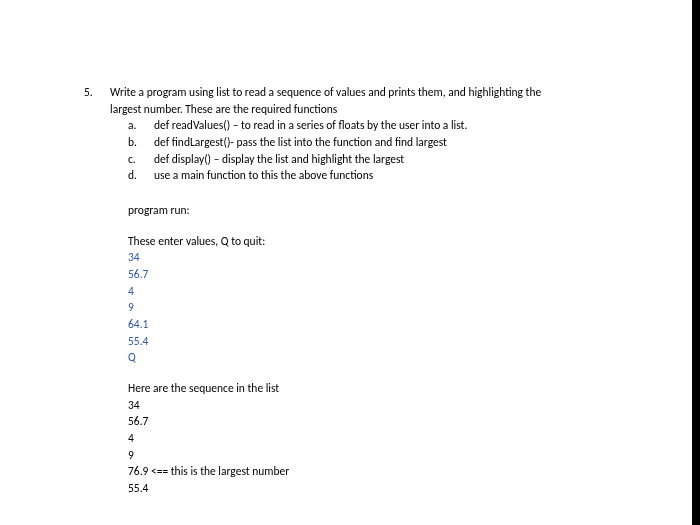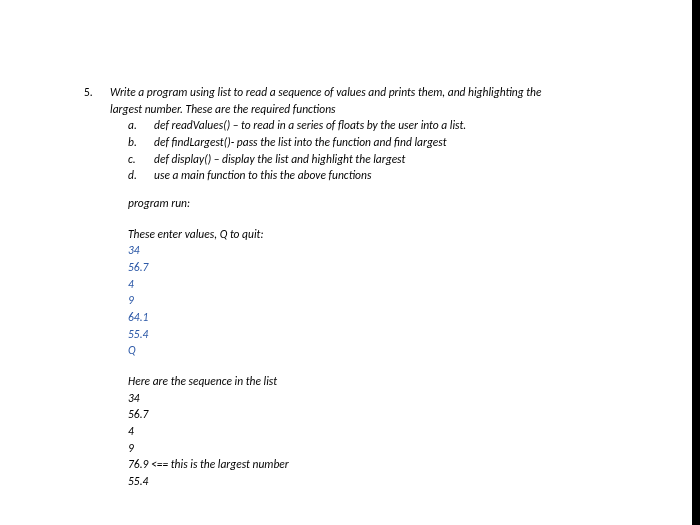--- a/index.html
+++ b/index.html
@@ -24,29 +24,29 @@
       width: 8px;
       height: 525px;
       background: #000;
     }
     .q-row {
       display: flex;
       align-items: flex-start;
       gap: 12px;
     }
     .q-num { flex: 0 0 auto; min-width: 14px; }
-    .q-body { flex: 1; font-style: italic; }
+    .q-body { flex: 1; }
     .sub-list { padding-left: 18px; }
     .sub-row {
       display: flex;
       align-items: flex-start;
       gap: 12px;
     }
     .sub-letter { flex: 0 0 auto; min-width: 14px; }
-    .run-block { margin-top: 11px; padding-left: 18px; }
+    .run-block { margin-top: 18px; padding-left: 18px; }
     .blue { color: #2e5aa8; }
     .spacer { height: 14px; }
   </style>
 </head>
 <body>
 
 <div class="page">
 
   <div class="q-row">
     <div class="q-num">5.</div>

